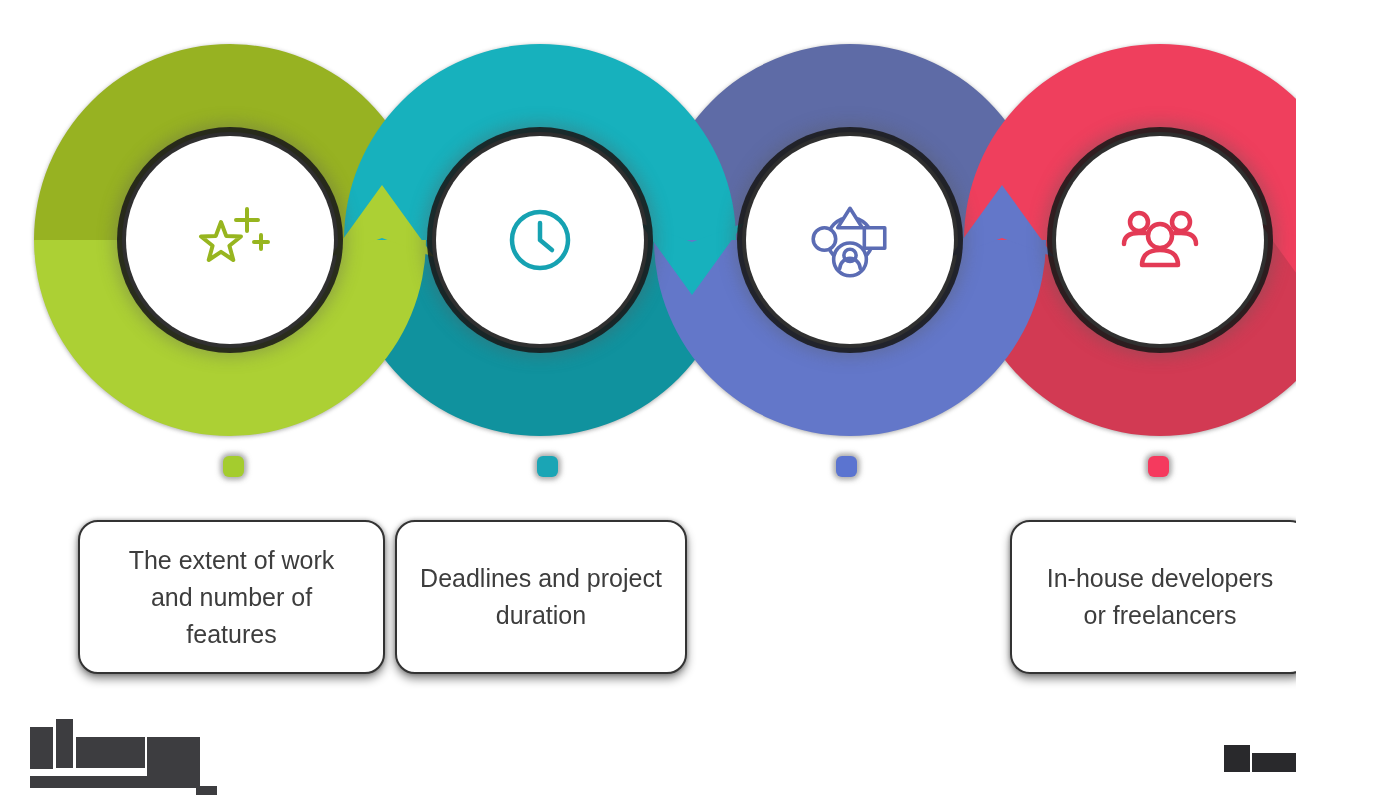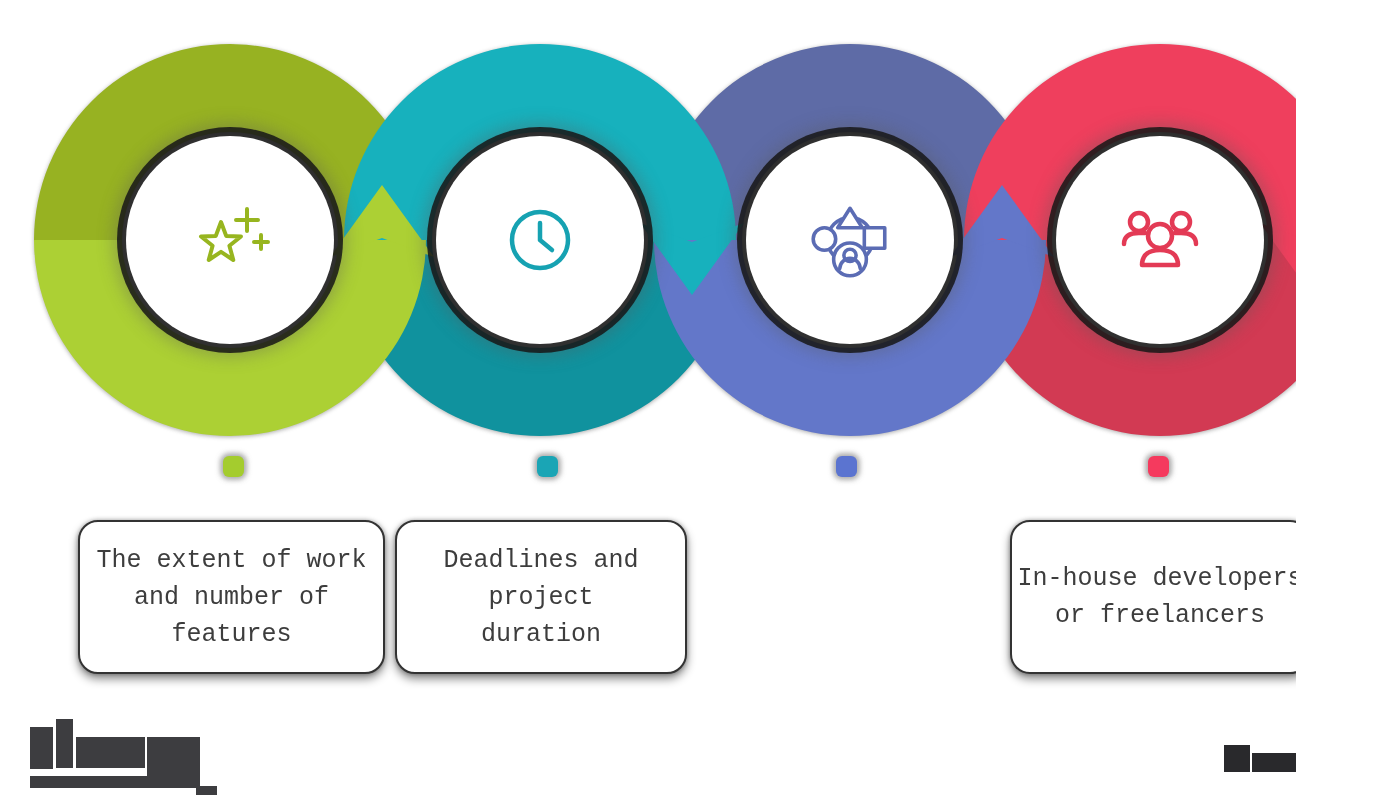--- a/index.html
+++ b/index.html
@@ -1,18 +1,18 @@
 <!DOCTYPE html>
 <html><head>
 <meta charset="utf-8">
 <style>
   html,body{margin:0;padding:0;background:#ffffff;}
   .canvas{
     position:relative;width:1296px;height:808px;background:#ffffff;overflow:hidden;
-    font-family:Liberation Mono, monospace;
+    font-family:Liberation Sans, sans-serif;
   }
   #rings-svg{position:absolute;left:0;top:0;filter:drop-shadow(0 1px 2px rgba(70,70,70,.45));}
   .hub{
     position:absolute;top:136px;width:208px;height:208px;border-radius:50%;background:#ffffff;
     display:flex;align-items:center;justify-content:center;
     box-shadow:0 0 0 9px rgba(22,22,22,.85), 0 0 16px 13px rgba(90,90,90,.35);
   }
   .hub svg{display:block;}
   .marker{
     position:absolute;top:456px;width:21px;height:21px;border-radius:6px;

